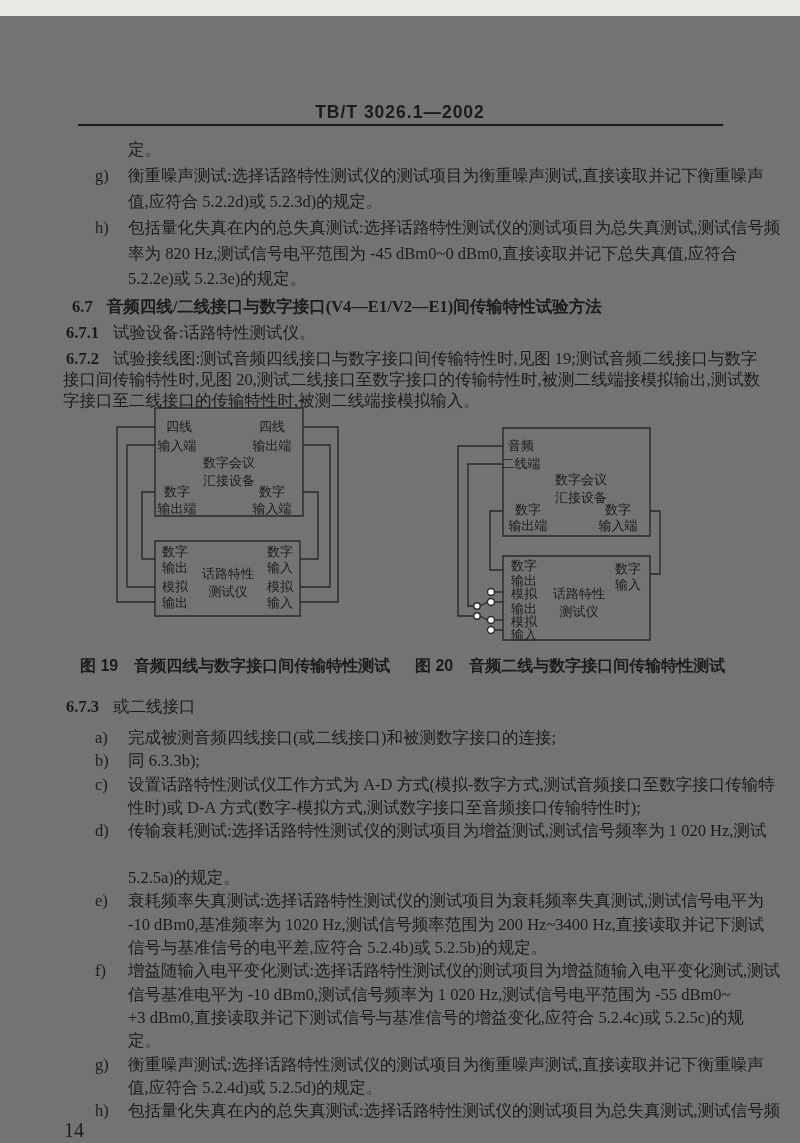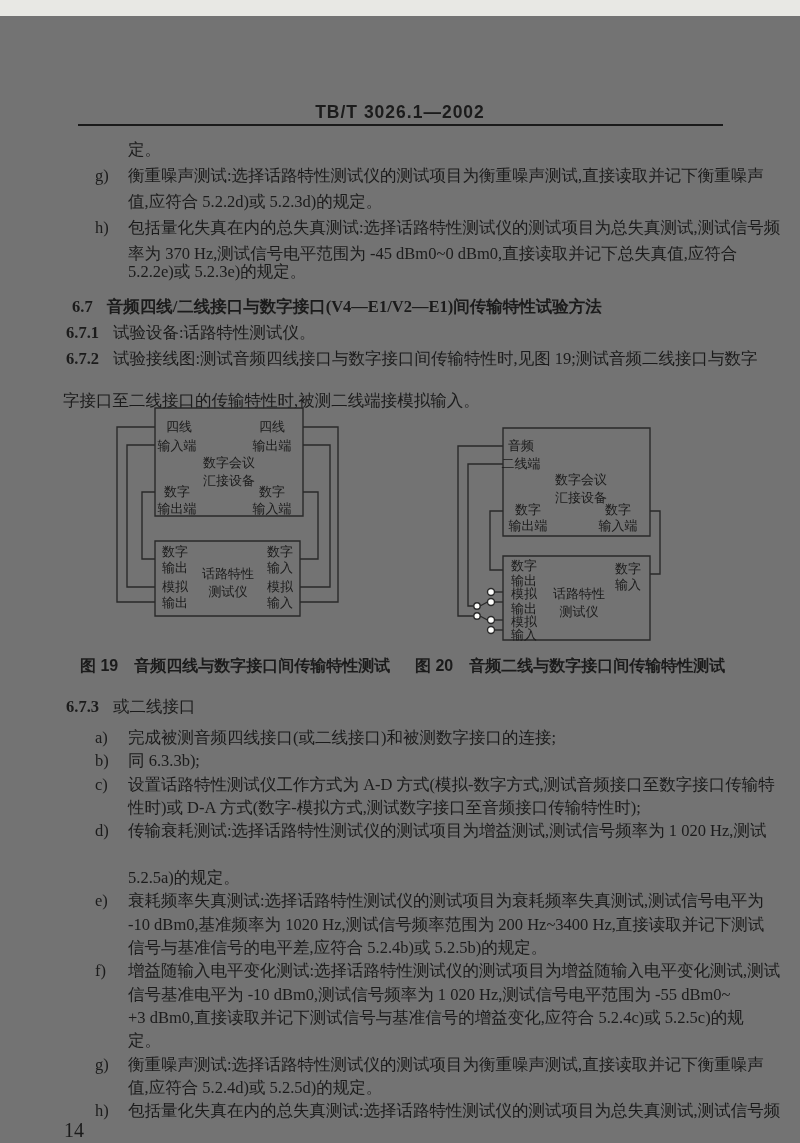--- a/index.html
+++ b/index.html
@@ -38,28 +38,29 @@
 
   <div id="hdr">TB/T 3026.1—2002</div>
   <div id="rule"></div>
 
   <div class="ln" style="left:128px;top:124px">定。</div>
 
   <div class="ln" style="left:95px;top:150px"><span class="mk">g)</span><span>衡重噪声测试:选择话路特性测试仪的测试项目为衡重噪声测试,直接读取并记下衡重噪声</span></div>
   <div class="ln" style="left:128px;top:176px">值,应符合 5.2.2d)或 5.2.3d)的规定。</div>
 
   <div class="ln" style="left:95px;top:202px"><span class="mk">h)</span><span>包括量化失真在内的总失真测试:选择话路特性测试仪的测试项目为总失真测试,测试信号频</span></div>
-  <div class="ln" style="left:128px;top:228px">率为 370 Hz,测试信号电平范围为 -45 dBm0~0 dBm0,直接读取并记下总失真值,应符合</div>
-  <div class="ln" style="left:128px;top:246px">5.2.2e)或 5.2.3e)的规定。</div>
+  <div class="ln" style="left:128px;top:228px">率为 820 Hz,测试信号电平范围为 -45 dBm0~0 dBm0,直接读取并记下总失真值,应符合</div>
+  <div class="ln" style="left:128px;top:253px">5.2.2e)或 5.2.3e)的规定。</div>
 
   <div class="ln bold" style="left:72px;top:281px"><span class="num">6.7</span><span>音频四线/二线接口与数字接口(V4—E1/V2—E1)间传输特性试验方法</span></div>
 
   <div class="ln" style="left:66px;top:307px"><span class="num">6.7.1</span><span>试验设备:话路特性测试仪。</span></div>
 
   <div class="ln" style="left:66px;top:333px"><span class="num">6.7.2</span><span>试验接线图:测试音频四线接口与数字接口间传输特性时,见图 19;测试音频二线接口与数字</span></div>
+  <div class="ln" style="left:63px;top:354px">接口间传输特性时,见图 20,测试二线接口至数字接口的传输特性时,被测二线端接模拟输出,测试数</div>
   <div class="ln" style="left:63px;top:375px">字接口至二线接口的传输特性时,被测二线端接模拟输入。</div>
 
   <svg class="figsvg" style="left:100px;top:387px" width="252" height="222" viewBox="0 0 252 222">
     <rect x="55" y="5" width="148" height="108"></rect>
     <rect x="55" y="138" width="145" height="75"></rect>
 
     <path d="M55,24 H17 V199 H55"></path>
     <path d="M55,42 H27 V184 H55"></path>
     <path d="M55,89 H42 V156 H55"></path>
     <path d="M203,89 H218 V156 H200"></path>

